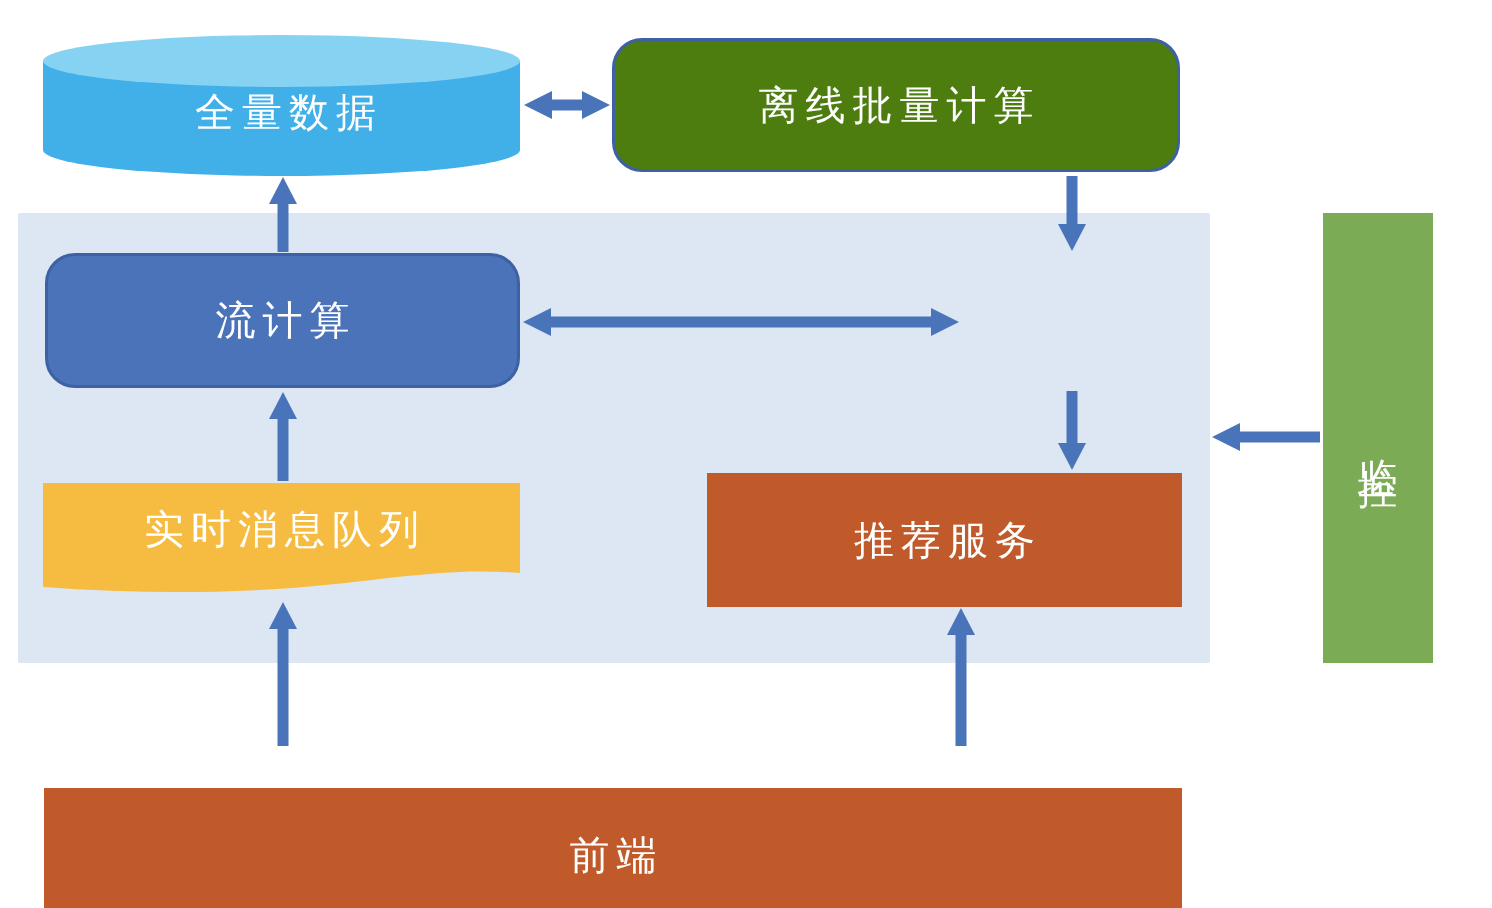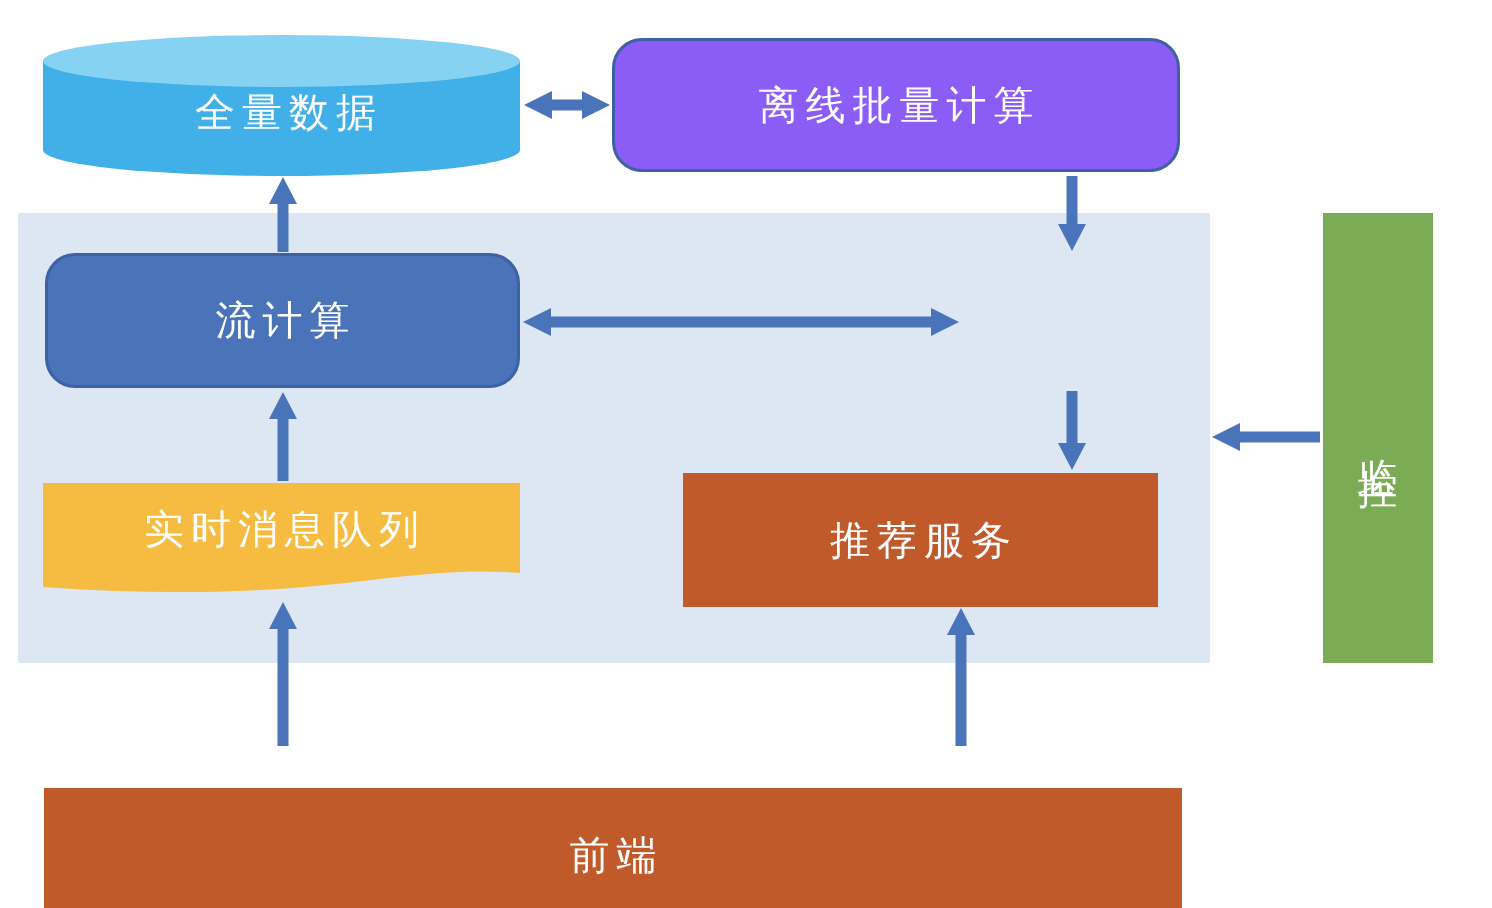--- a/index.html
+++ b/index.html
@@ -65,37 +65,37 @@
   <div class="abs panel" style="background-color: rgb(220, 231, 243);"></div>
 
   <div class="abs" style="left:43px; top:35px; width:477px; height:141px;">
     <svg class="cyl-svg" viewBox="0 0 477 141" preserveAspectRatio="none">
       <path d="M0,26 V115 A238.5,26 0 0 0 477,115 V26 Z" style="fill: rgb(65, 175, 232);"></path>
       <ellipse cx="238.5" cy="26" rx="238.5" ry="26" style="fill: rgb(133, 210, 243);"></ellipse>
     </svg>
     <div class="node-label" style="top:14px;padding-left:8px;">全量数据</div>
   </div>
 
-  <div class="abs rounded-process" style="left: 612px; top: 38px; width: 568px; height: 134px; background-color: #8b5cf6; border-color: rgb(61, 97, 162);">
+  <div class="abs rounded-process" style="left: 612px; top: 38px; width: 568px; height: 134px; background-color: #4d7c0f; border-color: rgb(61, 97, 162);">
     <div class="node-label">离线批量计算</div>
   </div>
 
   <div class="abs rounded-process" style="left: 45px; top: 253px; width: 475px; height: 135px; background-color: rgb(74, 115, 185); border-color: rgb(61, 97, 162);">
     <div class="node-label">流计算</div>
   </div>
 
 
   <div class="abs" style="left:43px; top:483px; width:477px; height:114px;">
     <svg class="wave-svg" viewBox="0 0 477 114" preserveAspectRatio="none">
       <path d="M0,0 H477 V90 C400,84 340,98 250,105 C165,111 85,110 0,104 Z" style="fill: rgb(245, 188, 65);"></path>
     </svg>
     <div class="node-label queue-label">实时消息队列</div>
   </div>
 
-  <div class="abs rect-node" style="left: 683px; top: 473px; width: 475px; height: 134px; background-color: rgb(192, 90, 43);">
+  <div class="abs rect-node" style="left: 707px; top: 473px; width: 475px; height: 134px; background-color: rgb(192, 90, 43);">
     <div class="node-label">推荐服务</div>
   </div>
 
   <div class="abs rect-node" style="left: 44px; top: 788px; width: 1138px; height: 134px; background-color: rgb(192, 90, 43);">
     <div class="node-label">前端</div>
   </div>
 
   <div class="abs monitor-bar" style="background-color: rgb(124, 171, 85);">
     <div class="monitor-label">监控</div>
   </div>

